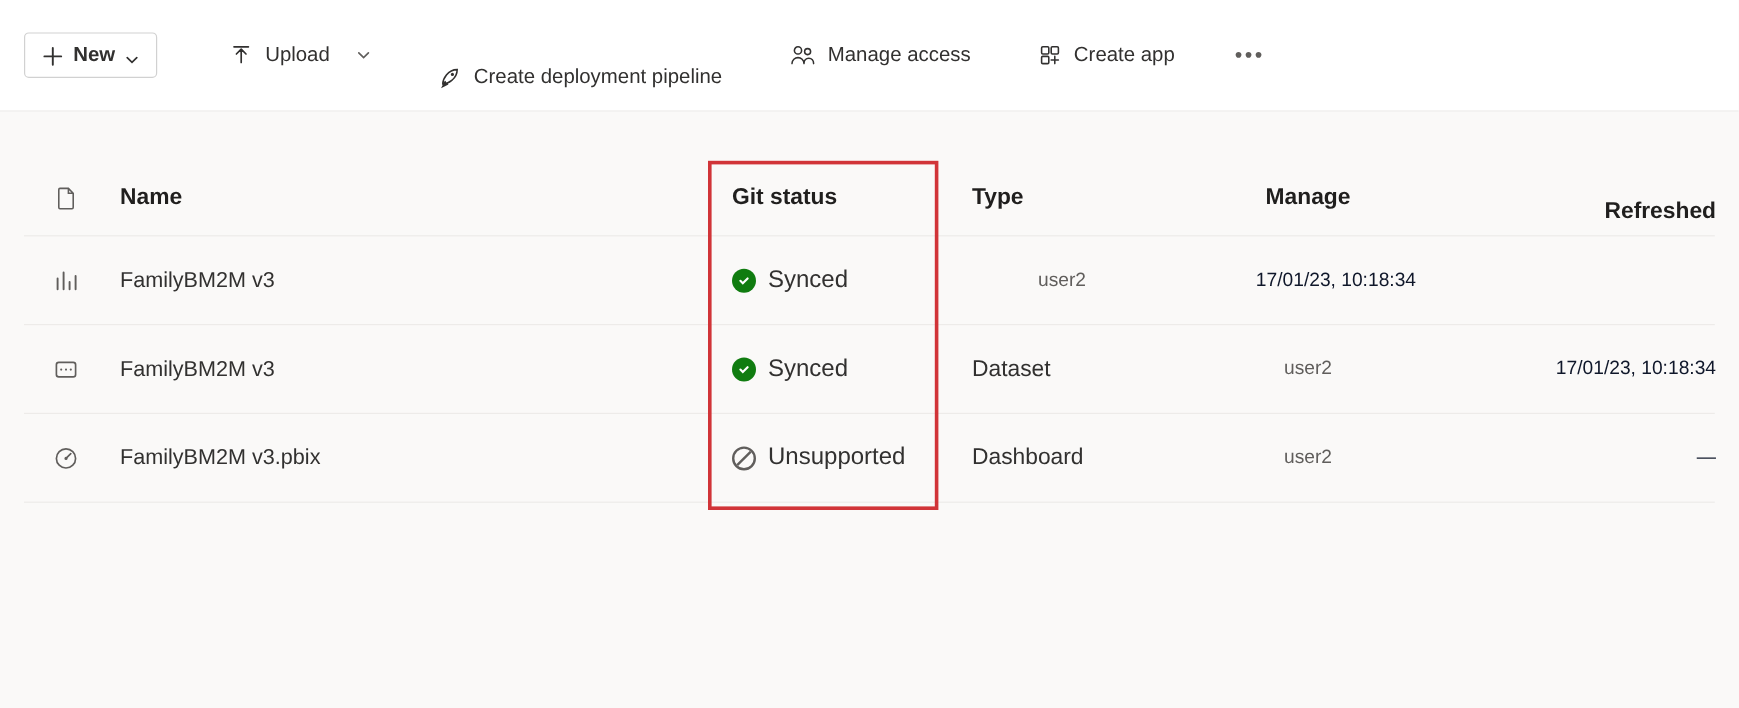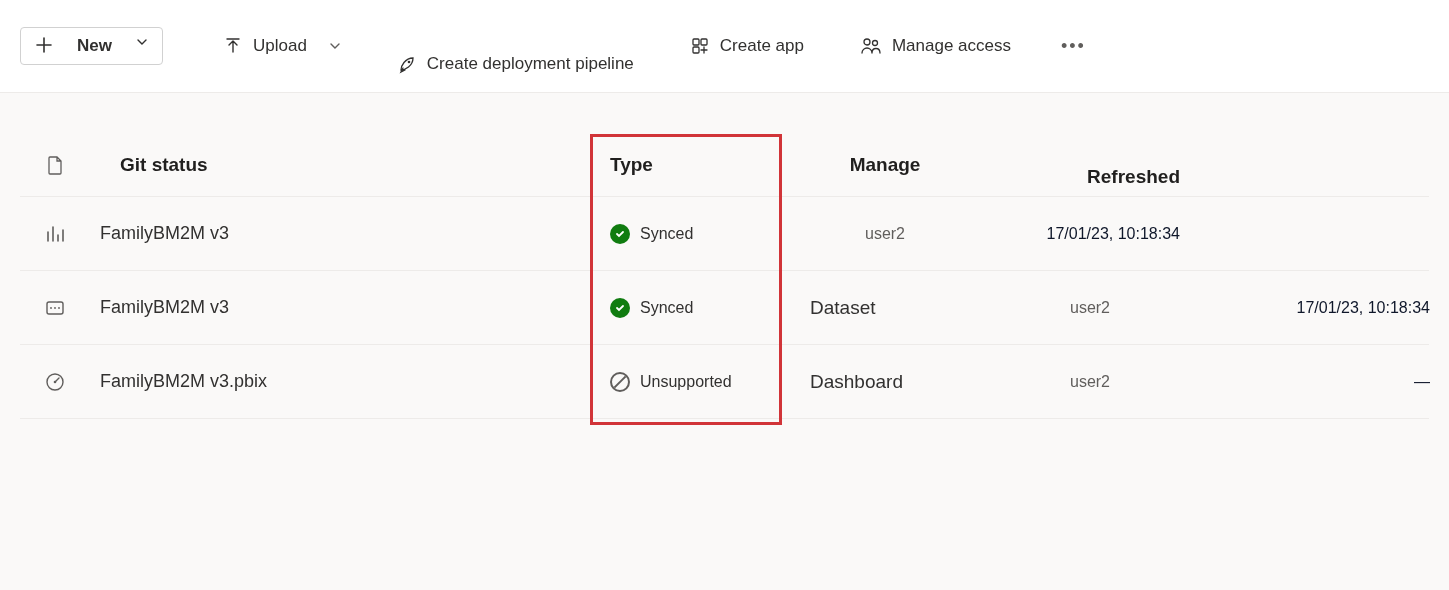--- a/index.html
+++ b/index.html
@@ -14,22 +14,22 @@
     .toolbar {
       display: flex;
       align-items: center;
       gap: 24px;
       padding: 12px 20px;
       background: #fff;
       border-bottom: 1px solid #edebe9;
     }
     .new-btn {
       display: flex;
-      align-items: flex-start;
-      gap: 24px;
+      align-items: flex-end;
+      gap: 8px;
       padding: 8px 14px;
       border: 1px solid #d1d1d1;
       border-radius: 4px;
       background: #fff;
       cursor: pointer;
       font-size: 17px;
       font-weight: 600;
       color: #323130;
     }
     .toolbar-item {
@@ -81,21 +81,21 @@
     .col-name {
       padding-left: 10px;
       font-size: 18px;
     }
     .thead .col-name { font-size: 19px; }
     .col-git {
       display: flex;
       align-items: center;
       gap: 10px;
       padding-left: 30px;
-      font-size: 16px;
+      font-size: 20px;
     }
     .thead .col-git {
       font-size: 19px;
     }
     .col-type {
       padding-left: 30px;
       font-size: 19px;
     }
     .thead .col-type { font-size: 19px; }
     .col-owner {
@@ -174,49 +174,50 @@
 
   <div class="toolbar-item" style="margin-left:20px;margin-top:36px;">
     <svg width="20" height="20" viewBox="0 0 20 20">
         <path d="M4 16c0-4 4-12 12-12 0 8-8 12-12 12zM6 14l-2 4 4-2" stroke="#323130" stroke-width="1.3" fill="none" stroke-linecap="round"></path>
         <circle cx="12" cy="8" r="1.3" fill="#323130"></circle>
       </svg>
     <span>Create deployment pipeline</span>
   </div>
 
   <div class="toolbar-item" style="margin-left:20px;">
+    <svg width="22" height="20" viewBox="0 0 22 20">
+        <circle cx="7" cy="6" r="3" stroke="#323130" stroke-width="1.3" fill="none"></circle>
+        <circle cx="15" cy="7" r="2.5" stroke="#323130" stroke-width="1.3" fill="none"></circle>
+        <path d="M2 17c0-3 2.5-5 5-5s5 2 5 5M12 17c0-2.5 1.5-4.5 4-4.5s4 2 4 4.5" stroke="#323130" stroke-width="1.3" fill="none" stroke-linecap="round"></path>
+      </svg>
+    <span>Manage access</span>
+  </div>
+
+  <div class="toolbar-item" style="margin-left:20px;">
     <svg width="20" height="20" viewBox="0 0 20 20">
         <rect x="3" y="3" width="6" height="6" rx="1" stroke="#323130" stroke-width="1.3" fill="none"></rect>
         <rect x="11" y="3" width="6" height="6" rx="1" stroke="#323130" stroke-width="1.3" fill="none"></rect>
         <rect x="3" y="11" width="6" height="6" rx="1" stroke="#323130" stroke-width="1.3" fill="none"></rect>
         <path d="M14 11v6M11 14h6" stroke="#323130" stroke-width="1.3" stroke-linecap="round"></path>
       </svg>
     <span>Create app</span>
   </div>
 
-  <div class="toolbar-item" style="margin-left:20px;">
-    <svg width="22" height="20" viewBox="0 0 22 20">
-        <circle cx="7" cy="6" r="3" stroke="#323130" stroke-width="1.3" fill="none"></circle>
-        <circle cx="15" cy="7" r="2.5" stroke="#323130" stroke-width="1.3" fill="none"></circle>
-        <path d="M2 17c0-3 2.5-5 5-5s5 2 5 5M12 17c0-2.5 1.5-4.5 4-4.5s4 2 4 4.5" stroke="#323130" stroke-width="1.3" fill="none" stroke-linecap="round"></path>
-      </svg>
-    <span>Manage access</span>
-  </div>
-
   <div class="more-btn" style="margin-left:12px;">•••</div>
 </div>
 
 <div class="content">
   <div class="table">
     <div class="thead">
       <div class="col-icon">
         <svg width="18" height="20" viewBox="0 0 18 20">
             <path d="M4 2h7l4 4v12a1 1 0 0 1-1 1H4a1 1 0 0 1-1-1V3a1 1 0 0 1 1-1z M11 2v4h4" stroke="#605e5c" stroke-width="1.3" fill="none"></path>
           </svg>
       </div>
+      <div class="col-name">Name</div>
       <div class="col-git">Git status</div>
       <div class="col-type">Type</div>
       <div class="col-owner">Manage</div>
       <div class="col-refreshed">Refreshed</div>
     </div>
 
     <div class="trow">
       <div class="col-icon">
         <svg width="22" height="22" viewBox="0 0 22 22">
             <path d="M4 18V9M9 18V4M14 18V12M19 18V7" stroke="#605e5c" stroke-width="1.6" stroke-linecap="round"></path>

